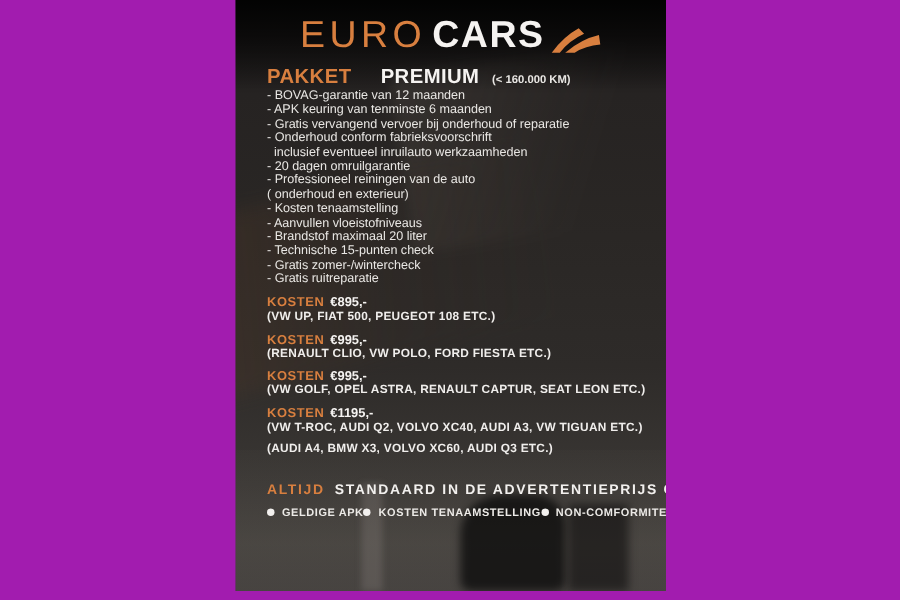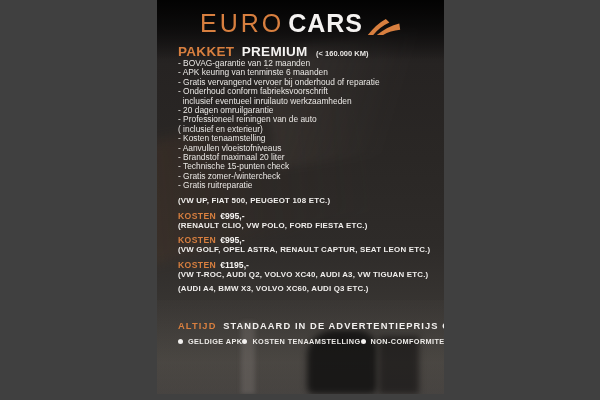--- a/index.html
+++ b/index.html
@@ -3,21 +3,21 @@
 <meta charset="utf-8">
 <style>
   :root{
     --accent:#d87f3f;
     --text:#efedea;
   }
   *{margin:0;padding:0;box-sizing:border-box;}
   html,body{width:600px;height:400px;background:#000;overflow:hidden;}
   body{font-family:"Liberation Sans", sans-serif; position:relative;}
 
-  .stage{position:absolute;left:0;top:0;width:600px;height:400px;background:#404040;}
+  .stage{position:absolute;left:0;top:0;width:600px;height:400px;background:#a21caf;}
 
   
   .panel{
     position:absolute;left:157px;top:0;width:287px;height:394px;
     background:linear-gradient(to bottom,
       #121110 0%, #181616 7%, #262322 16%, #2a2725 40%,
       #2e2b29 62%, #3a3734 82%, #413e3a 92%, #383533 100%);
     overflow:hidden;
   }
   
@@ -44,21 +44,21 @@
   
   .logo{position:absolute;left:0;top:10px;width:100%;height:26px;
     display:flex;align-items:center;justify-content:center;gap:2px;}
   .logo .euro{font-size:25px;font-weight:300;letter-spacing:3px;color:var(--accent);}
   .logo .cars{font-size:25px;font-weight:800;letter-spacing:1px;color:#f5f3f1;margin-left:2px;}
   .logo svg{margin-left:2px;margin-top:8px;}
 
   
   .pkg-title{position:absolute;left:21px;top:42px;white-space:nowrap;}
   .pkg-title .t-accent{color:var(--accent);font-weight:800;font-size:13.5px;letter-spacing:.3px;}
-  .pkg-title .t-rest{color:#f5f3f1;font-weight:800;font-size:13.5px;letter-spacing:.3px;margin-left:3px;}
+  .pkg-title .t-rest{color:#f5f3f1;font-weight:800;font-size:13.5px;letter-spacing:.3px;margin-left:15px;}
   .pkg-title .t-note{color:#e8e6e3;font-weight:600;font-size:7.5px;margin-left:4px;}
 
   
   .features{position:absolute;left:21px;top:59px;}
   .feat{font-size:8.4px;line-height:9.4px;color:#e9e7e4;white-space:pre-wrap;font-weight:400;}
 
   
   .pricing{position:absolute;left:21px;top:196px;}
   .price-block{margin-bottom:4.6px;}
   .price-line{font-size:8.6px;line-height:10px;white-space:nowrap;}
@@ -109,31 +109,32 @@
       </div>
 
       <div class="features">
           <div class="feat">- BOVAG-garantie van 12 maanden</div>
           <div class="feat">- APK keuring van tenminste 6 maanden</div>
           <div class="feat">- Gratis vervangend vervoer bij onderhoud of reparatie</div>
           <div class="feat">- Onderhoud conform fabrieksvoorschrift</div>
           <div class="feat">  inclusief eventueel inruilauto werkzaamheden</div>
           <div class="feat">- 20 dagen omruilgarantie</div>
           <div class="feat">- Professioneel reiningen van de auto</div>
-          <div class="feat">( inclusief en exterieur)</div>
+          <div class="feat">( onderhoud en exterieur)</div>
           <div class="feat">- Kosten tenaamstelling</div>
           <div class="feat">- Aanvullen vloeistofniveaus</div>
           <div class="feat">- Brandstof maximaal 20 liter</div>
           <div class="feat">- Technische 15-punten check</div>
           <div class="feat">- Gratis zomer-/wintercheck</div>
           <div class="feat">- Gratis ruitreparatie</div>
         </div>
 
       <div class="pricing">
           <div class="price-block">
+            <div class="price-line"><span class="k">KOSTEN</span><span class="p">€895,-</span></div>
             <div class="models-line">(VW UP, FIAT 500, PEUGEOT 108 ETC.)</div>
           </div>
           <div class="price-block">
             <div class="price-line"><span class="k">KOSTEN</span><span class="p">€995,-</span></div>
             <div class="models-line">(RENAULT CLIO, VW POLO, FORD FIESTA ETC.)</div>
           </div>
           <div class="price-block">
             <div class="price-line"><span class="k">KOSTEN</span><span class="p">€995,-</span></div>
             <div class="models-line">(VW GOLF, OPEL ASTRA, RENAULT CAPTUR, SEAT LEON ETC.)</div>
           </div>

